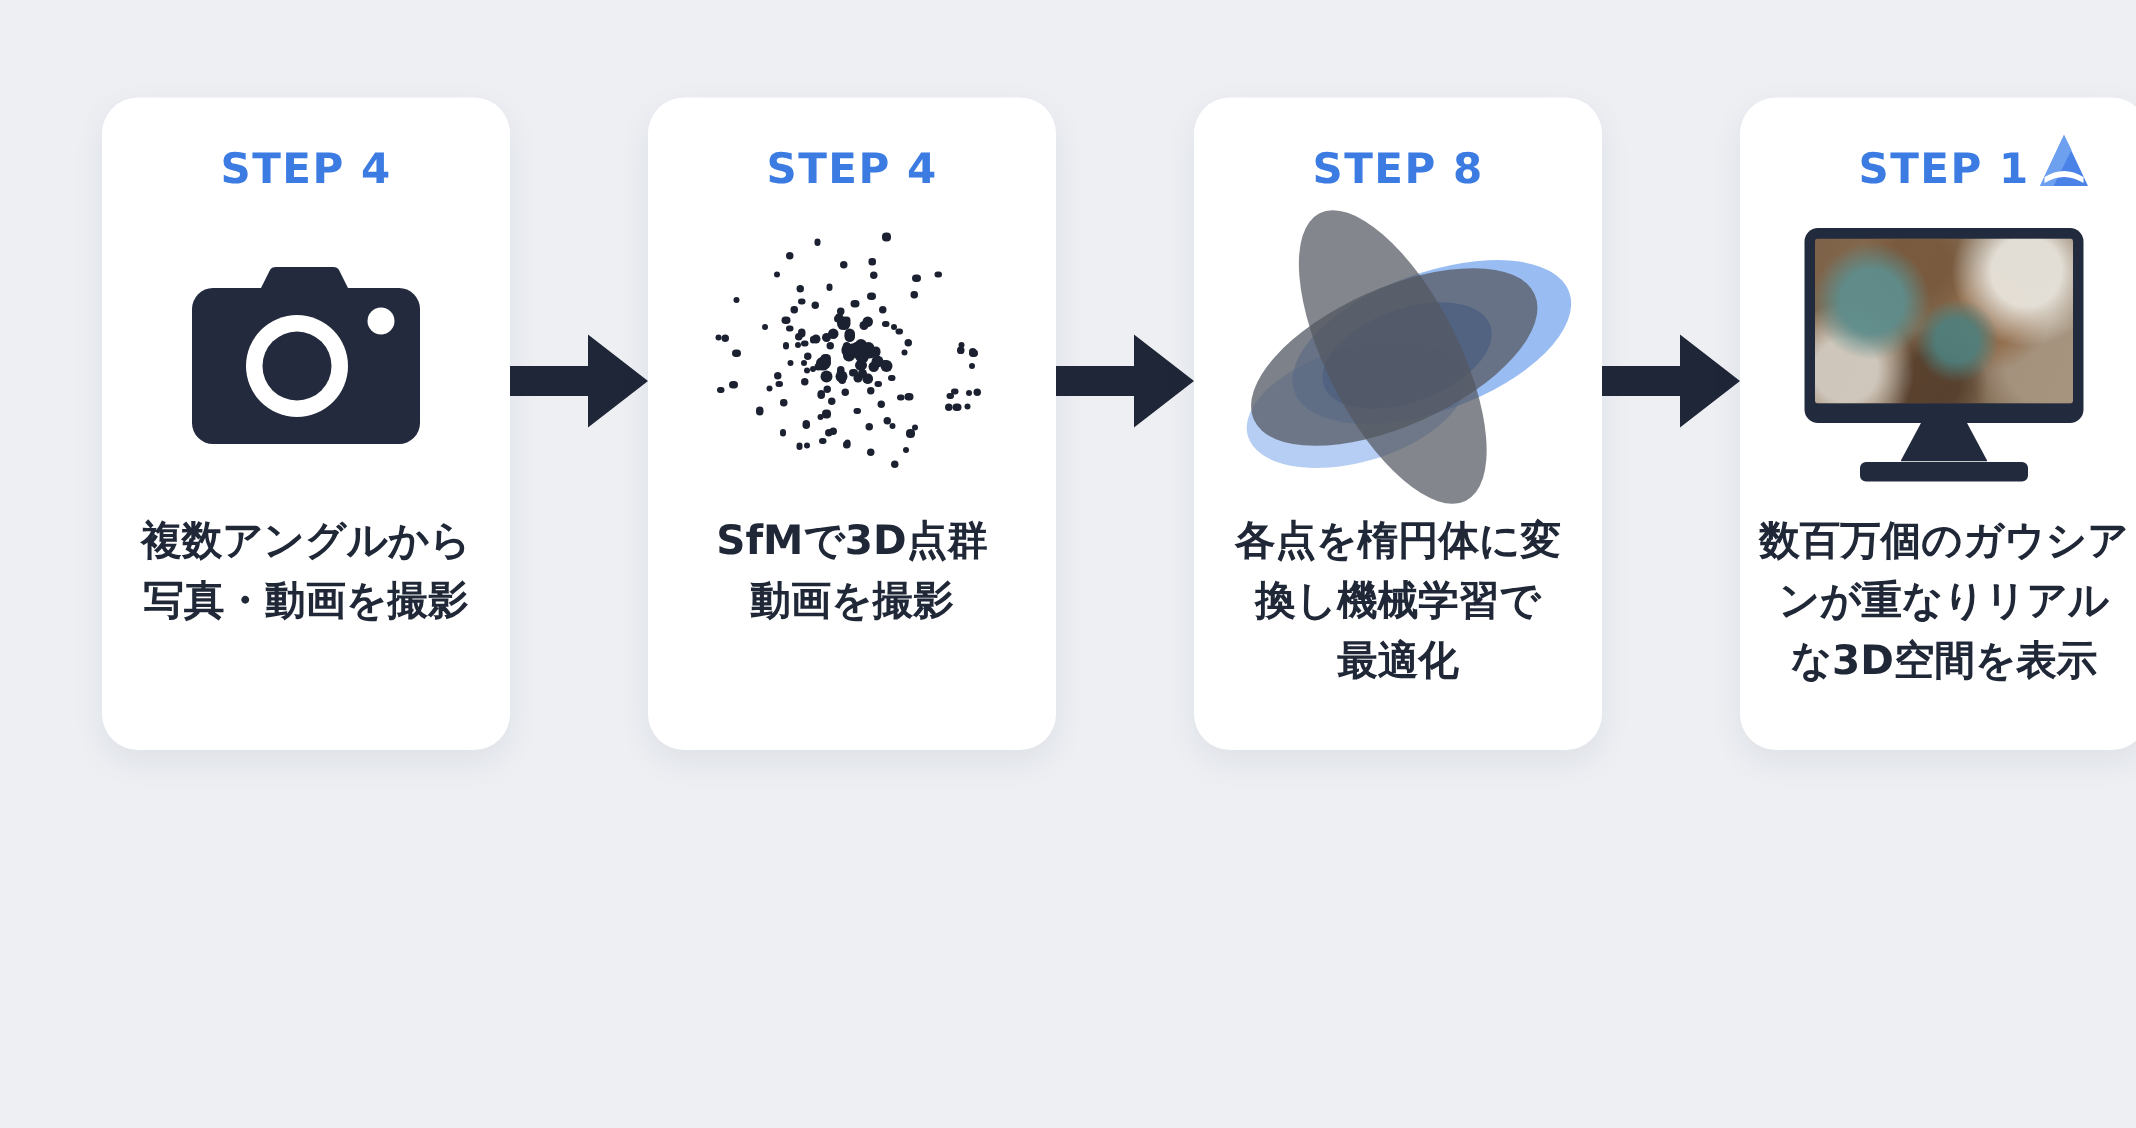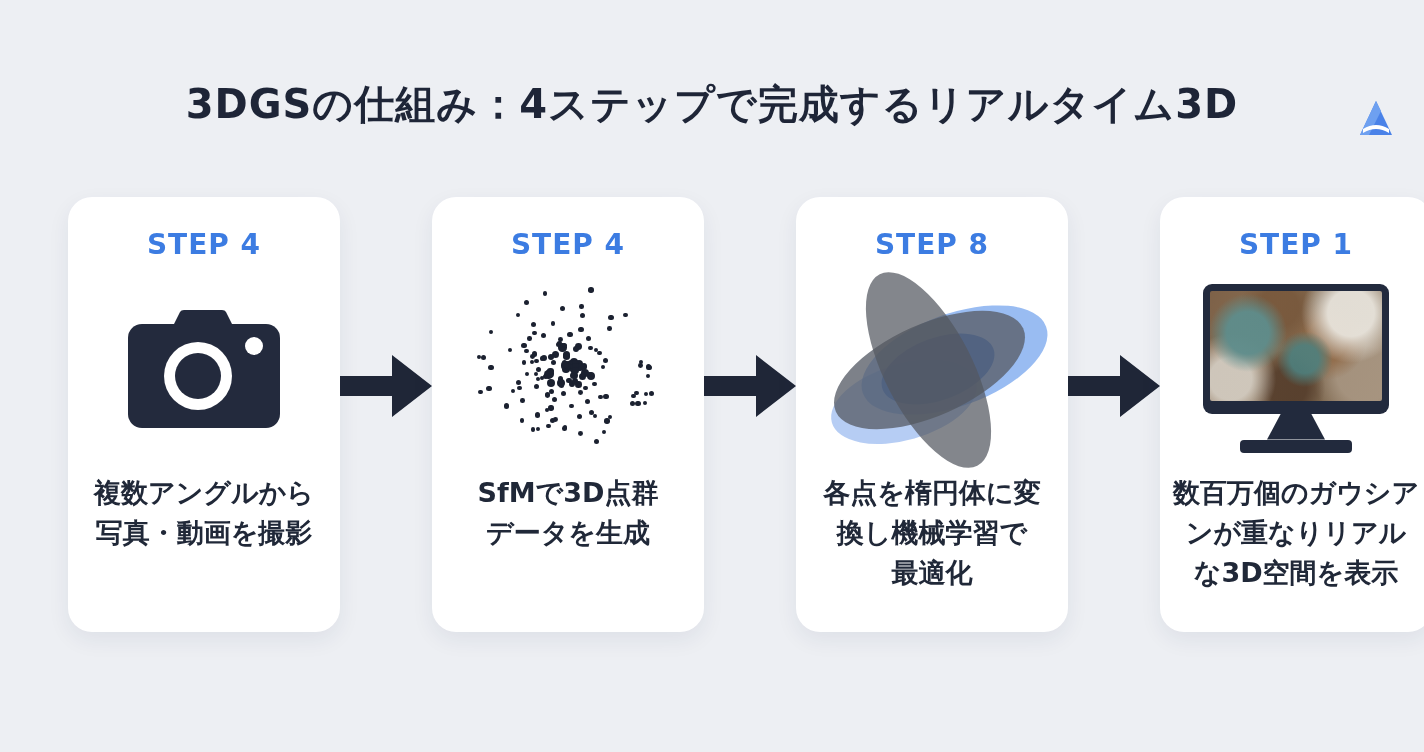--- a/index.html
+++ b/index.html
@@ -139,21 +139,20 @@
 <div class="page">
 
   <div class="logo">
     <svg class="logo-a-svg" viewBox="0 0 34 36">
       <polygon points="17,1 33,35 1,35" fill="#4a82e8"></polygon>
       <path d="M1 35 L17 1 L22 11 L10 35 Z" fill="#6ea0f0"></path>
       <path d="M4 29 Q17 21 30 29 L30 33 Q17 25 4 33 Z" fill="#ffffff"></path>
     </svg>
   </div>
 
-  <h1 class="title">3DGSの仕組み：4ステップで完成するリアルタイム3D</h1>
 
   <div class="row">
 
     <div class="card">
       <div class="step-label">STEP 4</div>
       <div class="icon-box">
         <svg class="camera-svg" viewBox="0 0 156 124">
           <path d="M46 22 L54 6 Q55 4 58 4 L96 4 Q99 4 100 6 L108 22 Z" fill="#232a3d"></path>
           <rect x="2" y="18" width="152" height="104" rx="14" fill="#232a3d"></rect>
           <circle cx="72" cy="70" r="34" fill="#ffffff"></circle>
@@ -321,21 +320,21 @@
             <div class="pc-dot" style="left: 12.9979px; top: 70.5612px; width: 5.11309px; height: 5.11309px;"></div>
             <div class="pc-dot" style="left: 162.692px; top: 109.604px; width: 4.85301px; height: 4.85301px;"></div>
             <div class="pc-dot" style="left: 94.0931px; top: 142.302px; width: 4.52561px; height: 4.52561px;"></div>
             <div class="pc-dot" style="left: 134.64px; top: 73.8297px; width: 5.32981px; height: 5.32981px;"></div>
             <div class="pc-dot" style="left: 103.802px; top: 83.4795px; width: 6.95503px; height: 6.95503px;"></div>
             <div class="pc-dot" style="left: 89.4036px; top: 95.2292px; width: 8.02917px; height: 8.02917px;"></div>
             <div class="pc-dot" style="left: 78.7468px; top: 94.7942px; width: 8.13289px; height: 8.13289px;"></div>
           </div>
       </div>
       <div class="desc">SfMで3D点群
-データを生成</div>
+動画を撮影</div>
     </div>
 
     <div class="arrow-wrap">
       <svg class="arrow-svg" viewBox="0 0 92 72">
         <path d="M0 26 H52 V5 L92 36 L52 67 V46 H0 Z" fill="#1f2637"></path>
       </svg>
     </div>
 
     <div class="card">
       <div class="step-label">STEP 8</div>

